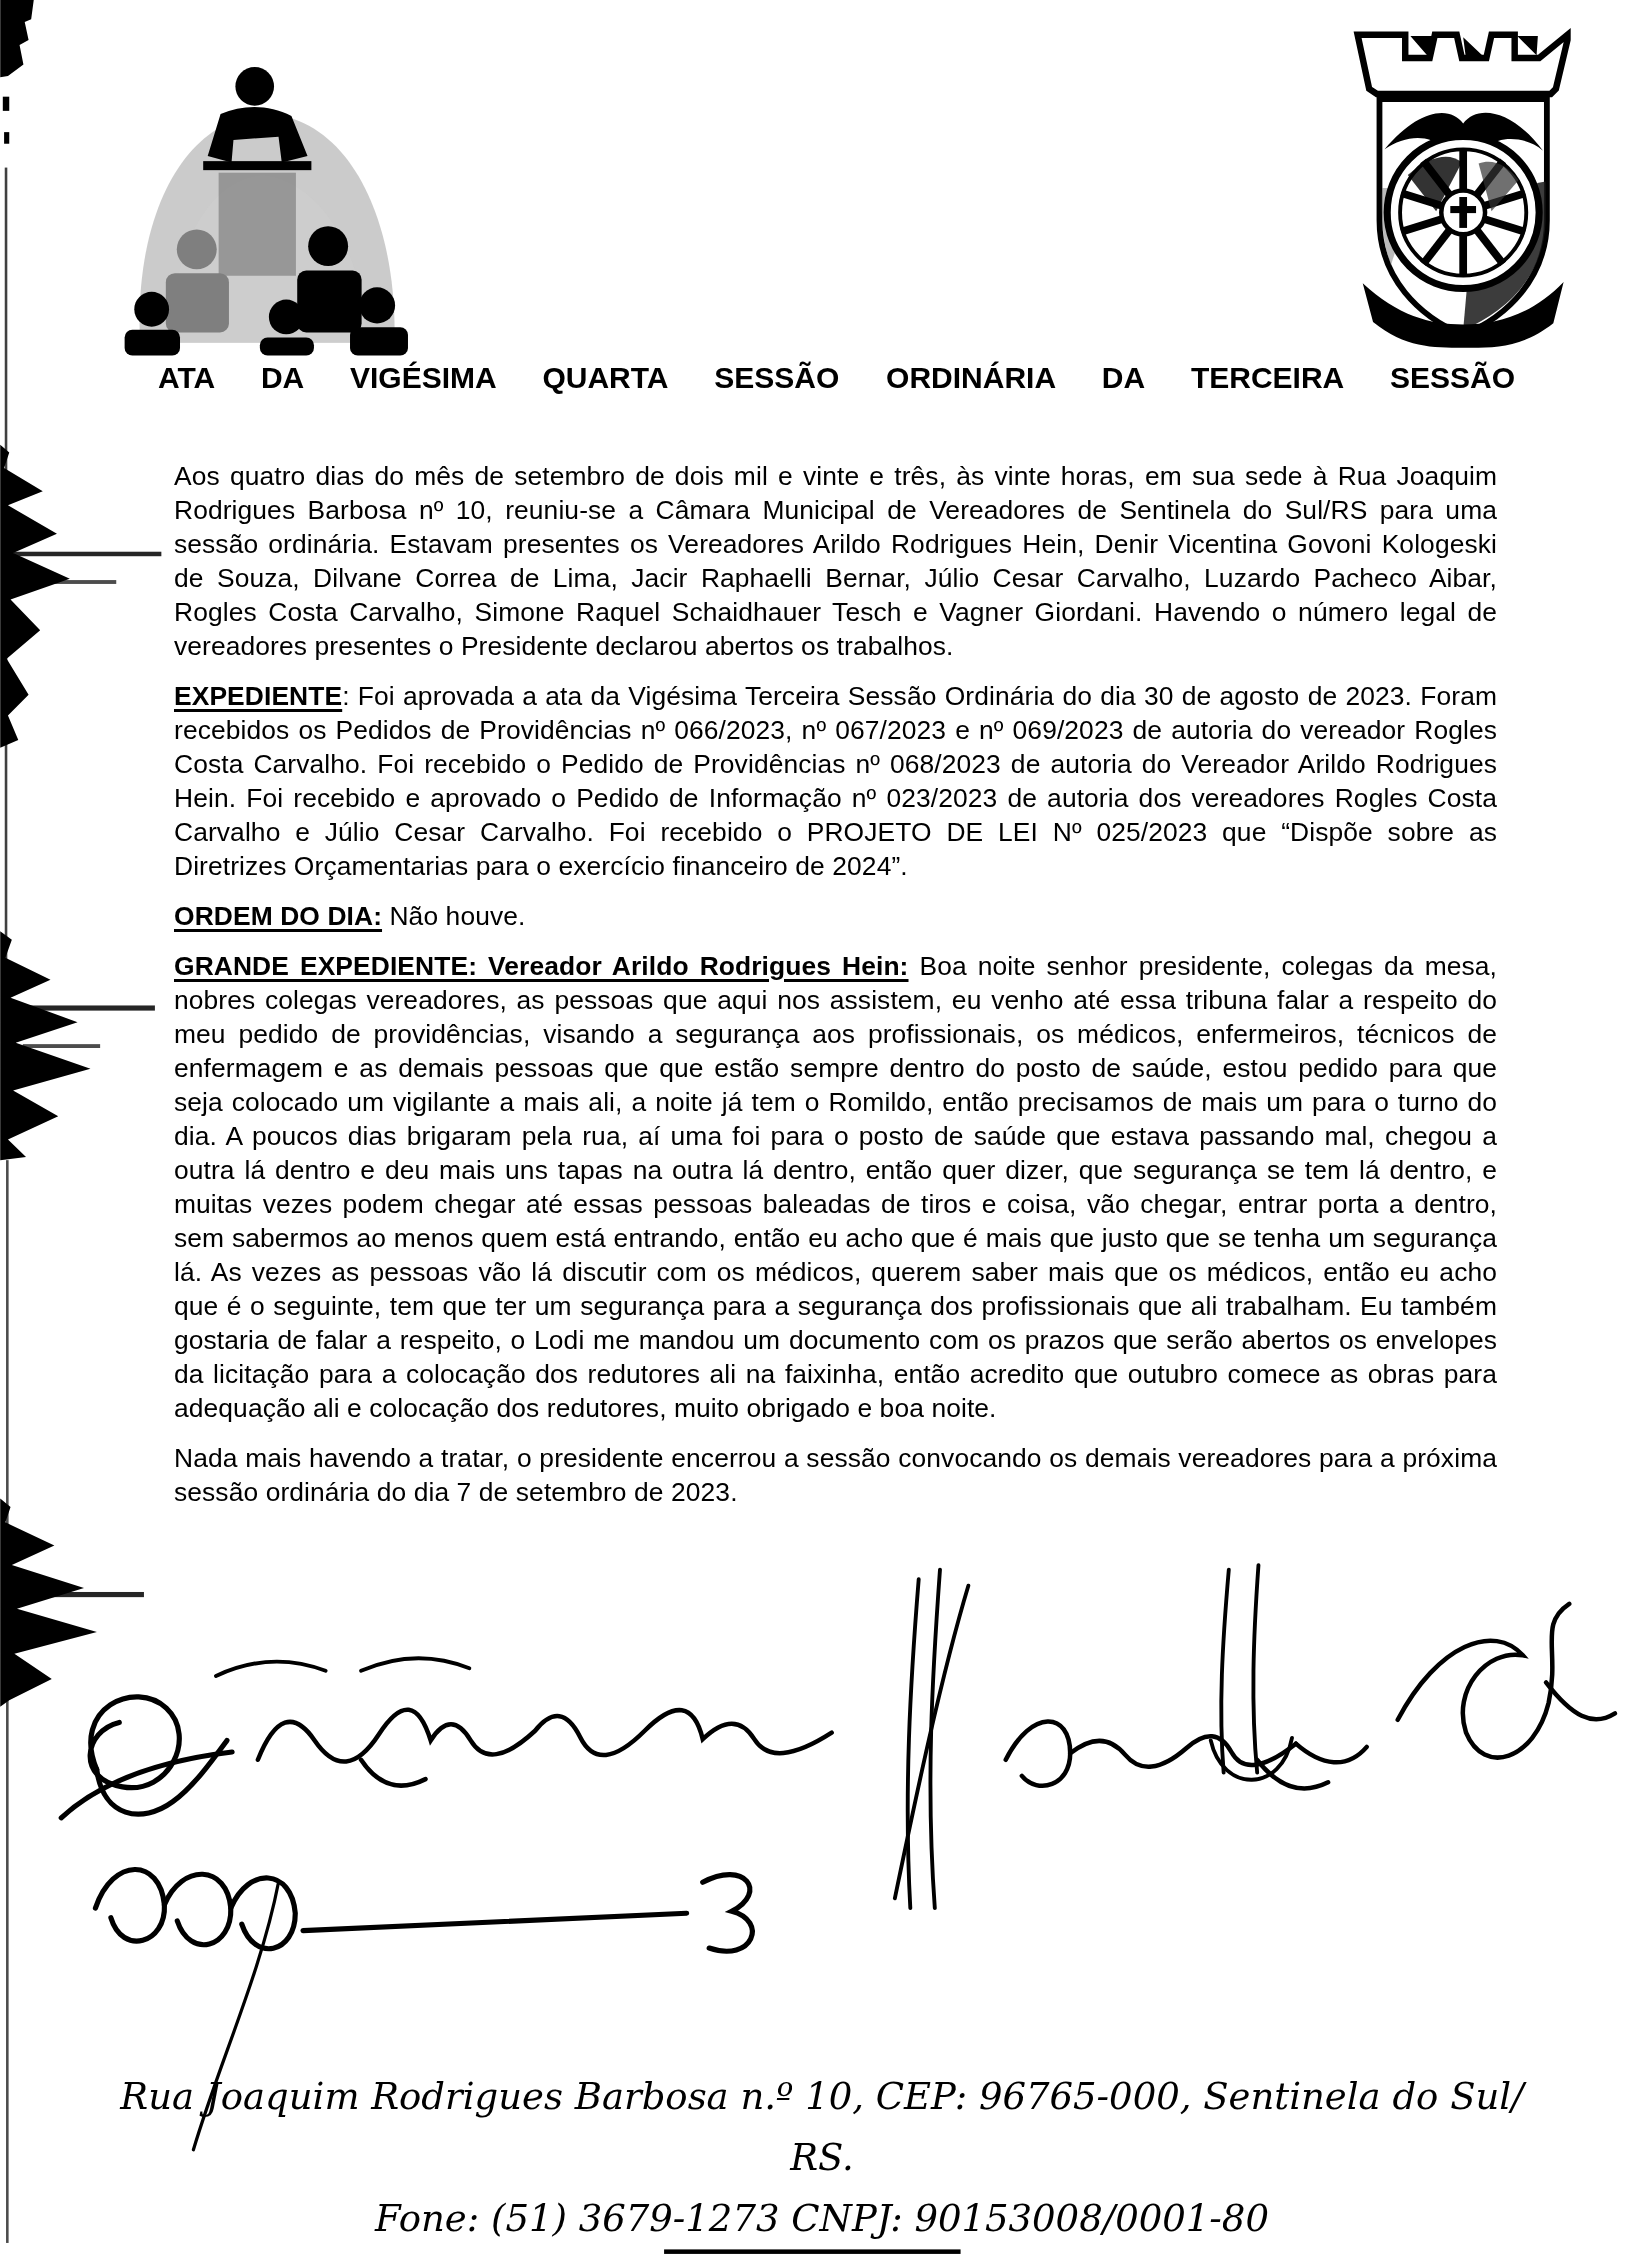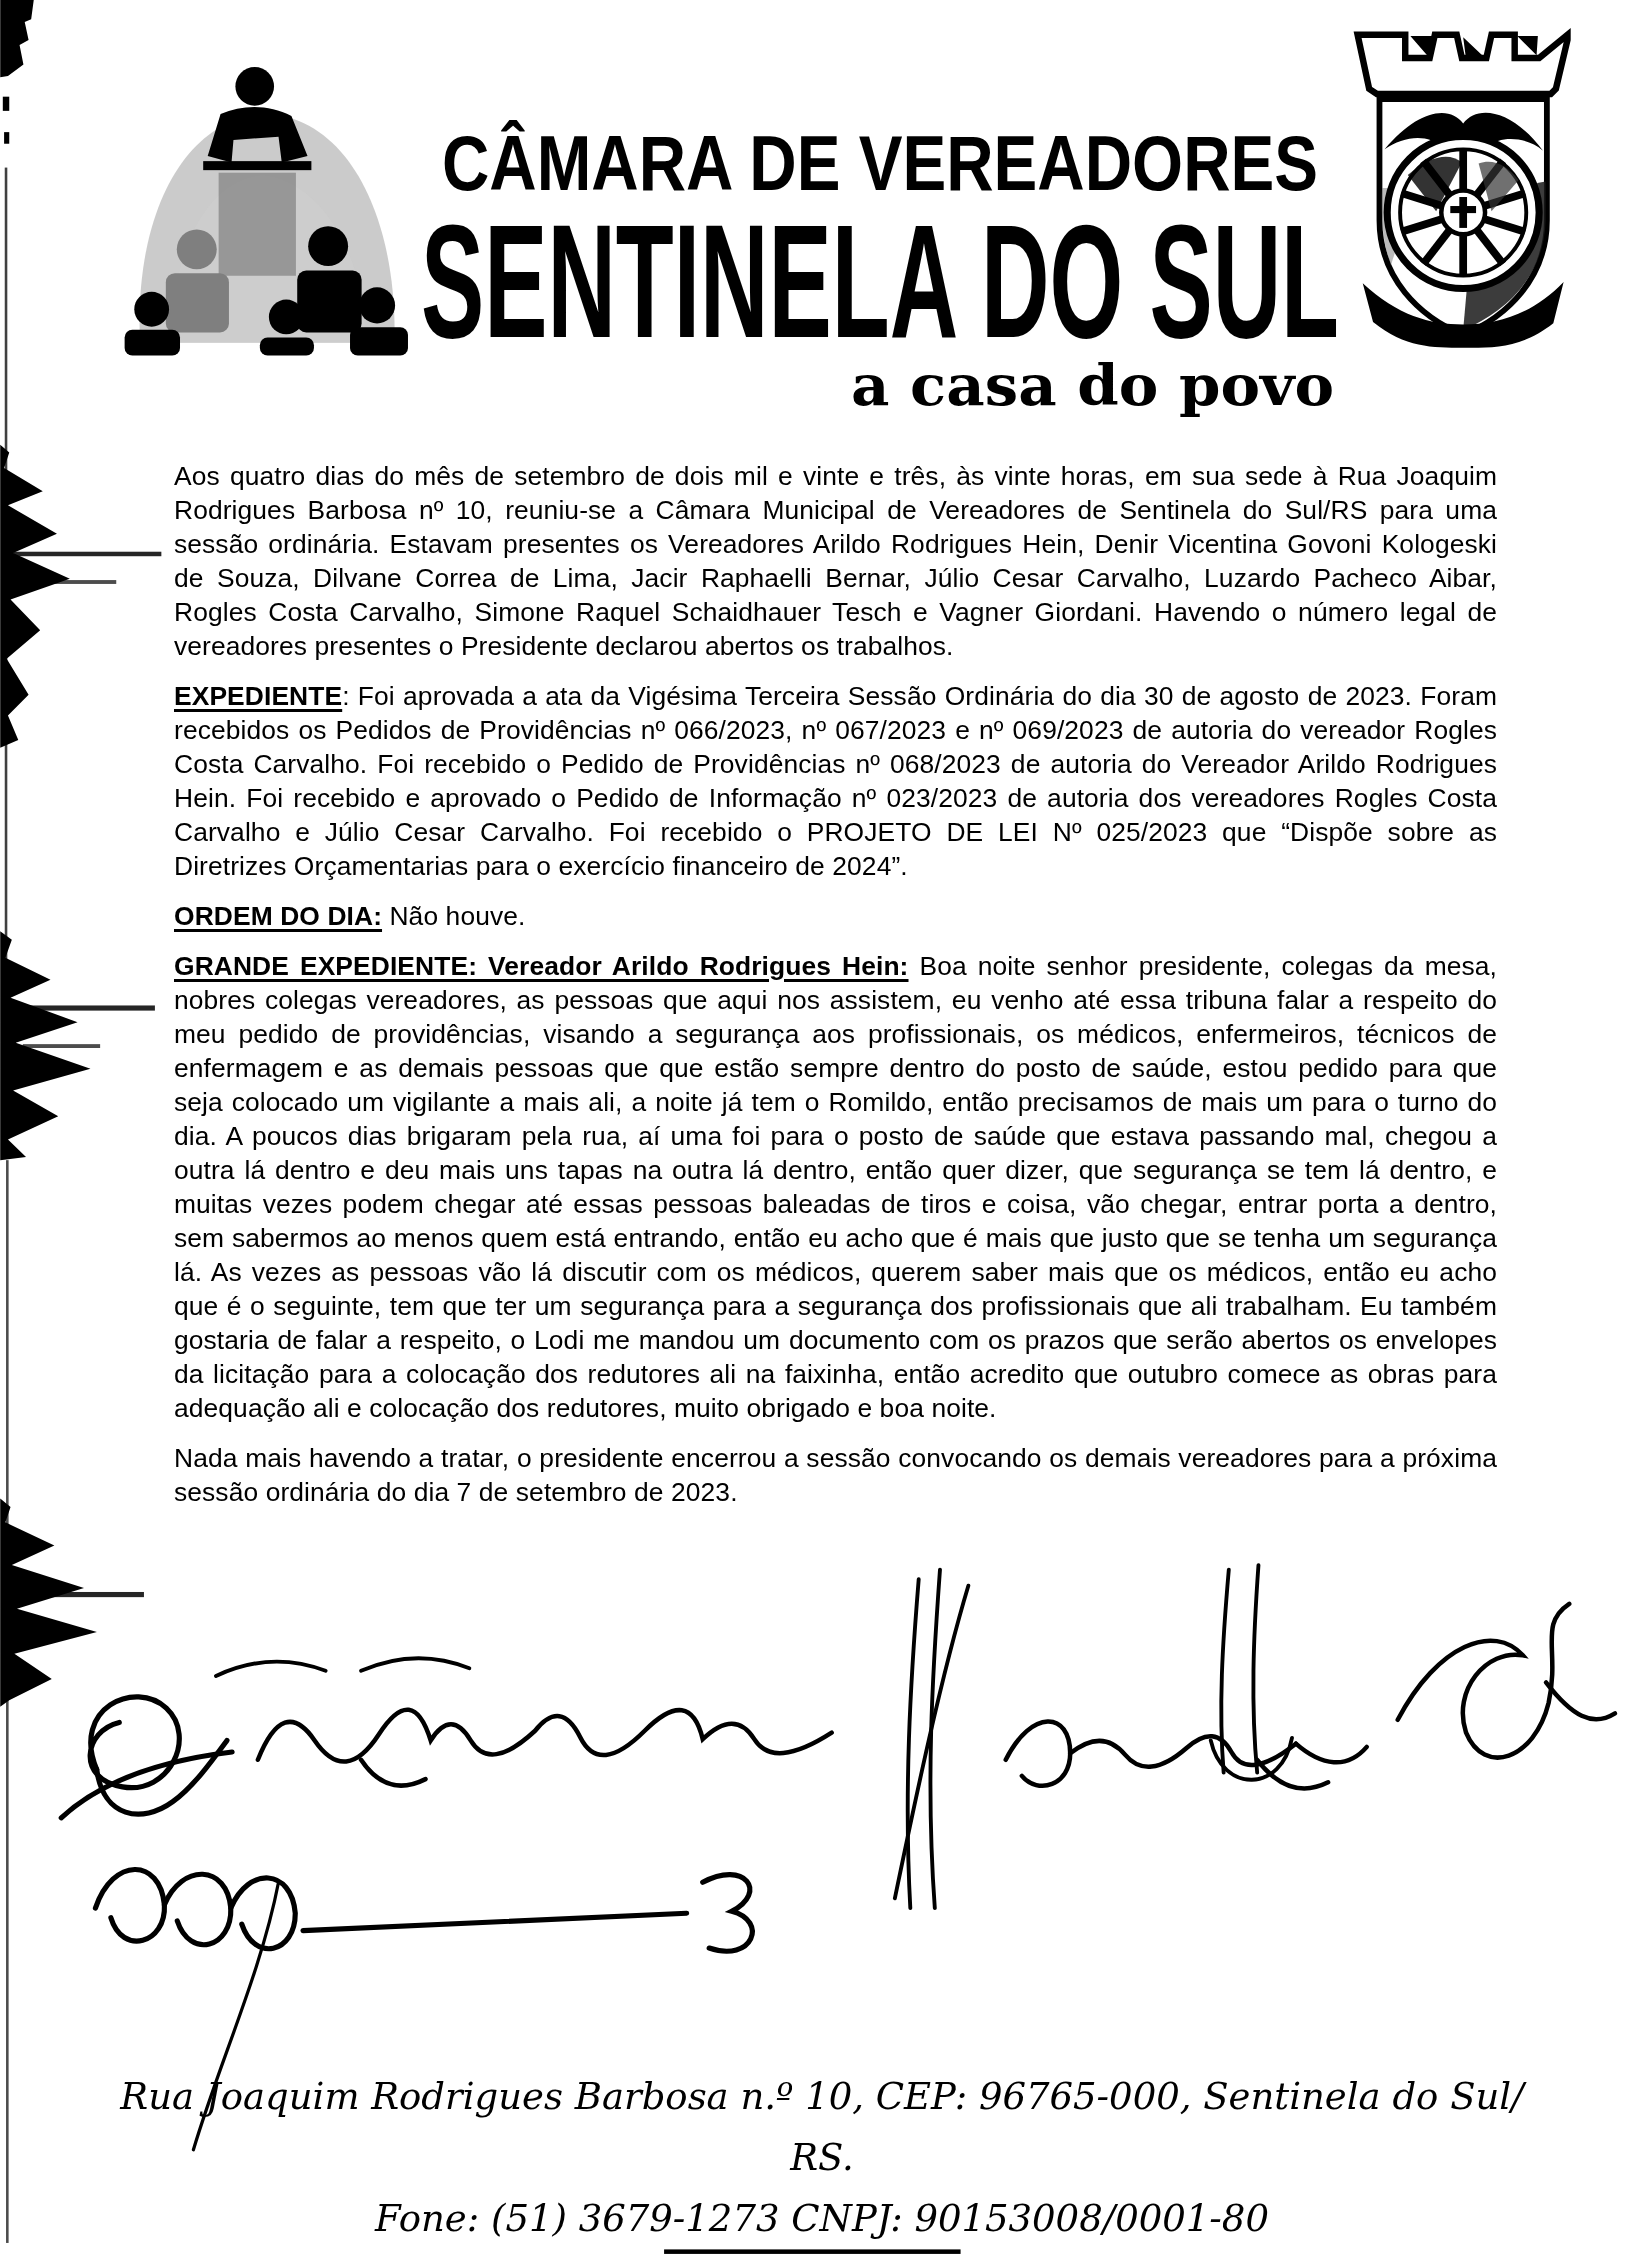--- a/index.html
+++ b/index.html
@@ -71,27 +71,20 @@
       <rect x="314" y="328" width="100" height="96" rx="14" fill="#000"></rect>
 
       <circle cx="438" cy="382" r="28" fill="#000"></circle>
       <rect x="396" y="416" width="90" height="44" rx="12" fill="#000"></rect>
 
       <circle cx="297" cy="400" r="27" fill="#000"></circle>
       <rect x="256" y="432" width="84" height="28" rx="12" fill="#000"></rect>
     </svg>
   </div>
 
-  <div class="orgtitle-box">
-    <svg class="org-svg" width="922" height="335" viewBox="0 0 1430 520" xmlns="http://www.w3.org/2000/svg">
-      <text x="715" y="145" text-anchor="middle" font-size="120" textLength="1360" lengthAdjust="spacingAndGlyphs">CÂMARA DE VEREADORES</text>
-      <text x="715" y="372" text-anchor="middle" font-size="250" textLength="1425" lengthAdjust="spacingAndGlyphs">SENTINELA DO SUL</text>
-      <text class="tagline" x="1420" y="478" text-anchor="end" font-size="86" textLength="750" lengthAdjust="spacingAndGlyphs">a casa do povo</text>
-    </svg>
-  </div>
 
   <div class="crest-box">
     <svg width="235" height="322" viewBox="0 0 365 500" xmlns="http://www.w3.org/2000/svg">
 
       <path d="M18,12 L92,12 L92,48 L130,48 L138,12 L172,12 L180,48 L218,48 L226,12 L262,12 L262,48 L300,48 L344,12 L344,20 L326,96 L318,104 L48,104 L36,96 Z" fill="none" stroke="#000" stroke-width="10"></path>
       <path d="M100,14 L128,46 L136,14 Z M182,16 L186,46 L214,46 Z M266,14 L296,44 L298,14 Z" fill="#000"></path>
 
       <path d="M52,112 L312,112 L312,300 C312,390 250,450 182,478 C114,450 52,390 52,300 Z" fill="none" stroke="#000" stroke-width="9"></path>
 
       <path d="M60,190 C110,130 160,120 182,150 C204,120 258,128 306,192 C280,170 240,168 220,186 L150,186 C128,166 90,168 60,190 Z" fill="#000"></path>
@@ -114,20 +107,21 @@
 
       <circle cx="182" cy="288" r="34" fill="#fff" stroke="#000" stroke-width="7"></circle>
       <rect x="176" y="264" width="12" height="48" fill="#000"></rect>
       <rect x="162" y="278" width="40" height="11" fill="#000"></rect>
 
       <path d="M26,398 C80,448 130,462 182,462 C236,462 290,446 338,396 L322,460 C270,500 230,498 182,498 C134,498 92,498 42,458 Z" fill="#000"></path>
     </svg>
   </div>
 
   <div class="doc-title">
+    <div class="l1">ATA DA VIGÉSIMA QUARTA SESSÃO ORDINÁRIA DA TERCEIRA SESSÃO</div>
   </div>
 
   <div class="body-block">
     <p><span>Aos quatro dias do mês de setembro de dois mil e vinte e três, às vinte horas, em sua sede à Rua Joaquim Rodrigues Barbosa nº 10, reuniu-se a Câmara Municipal de Vereadores de Sentinela do Sul/RS para uma sessão ordinária. Estavam presentes os Vereadores Arildo Rodrigues Hein, Denir Vicentina Govoni Kologeski de Souza, Dilvane Correa de Lima, Jacir Raphaelli Bernar, Júlio Cesar Carvalho, Luzardo Pacheco Aibar, Rogles Costa Carvalho, Simone Raquel Schaidhauer Tesch e Vagner Giordani. Havendo o número legal de vereadores presentes o Presidente declarou abertos os trabalhos.</span></p>
     <p><span class="lbl">EXPEDIENTE</span><span>: Foi aprovada a ata da Vigésima Terceira Sessão Ordinária do dia 30 de agosto de 2023. Foram recebidos os Pedidos de Providências nº 066/2023, nº 067/2023 e nº 069/2023 de autoria do vereador Rogles Costa Carvalho. Foi recebido o Pedido de Providências nº 068/2023 de autoria do Vereador Arildo Rodrigues Hein. Foi recebido e aprovado o Pedido de Informação nº 023/2023 de autoria dos vereadores Rogles Costa Carvalho e Júlio Cesar Carvalho. Foi recebido o PROJETO DE LEI Nº 025/2023 que “Dispõe sobre as Diretrizes Orçamentarias para o exercício financeiro de 2024”.</span></p>
     <p><span class="lbl">ORDEM DO DIA:</span><span class="b"> Não houve.</span></p>
     <p><span class="lbl">GRANDE EXPEDIENTE: Vereador Arildo Rodrigues Hein:</span><span> Boa noite senhor presidente, colegas da mesa, nobres colegas vereadores, as pessoas que aqui nos assistem, eu venho até essa tribuna falar a respeito do meu pedido de providências, visando a segurança aos profissionais, os médicos, enfermeiros, técnicos de enfermagem e as demais pessoas que que estão sempre dentro do posto de saúde, estou pedido para que seja colocado um vigilante a mais ali, a noite já tem o Romildo, então precisamos de mais um para o turno do dia. A poucos dias brigaram pela rua, aí uma foi para o posto de saúde que estava passando mal, chegou a outra lá dentro e deu mais uns tapas na outra lá dentro, então quer dizer, que segurança se tem lá dentro, e muitas vezes podem chegar até essas pessoas baleadas de tiros e coisa, vão chegar, entrar porta a dentro, sem sabermos ao menos quem está entrando, então eu acho que é mais que justo que se tenha um segurança lá. As vezes as pessoas vão lá discutir com os médicos, querem saber mais que os médicos, então eu acho que é o seguinte, tem que ter um segurança para a segurança dos profissionais que ali trabalham. Eu também gostaria de falar a respeito, o Lodi me mandou um documento com os prazos que serão abertos os envelopes da licitação para a colocação dos redutores ali na faixinha, então acredito que outubro comece as obras para adequação ali e colocação dos redutores, muito obrigado e boa noite.</span></p>
     <p><span>Nada mais havendo a tratar, o presidente encerrou a sessão convocando os demais vereadores para a próxima sessão ordinária do dia 7 de setembro de 2023.</span></p>
   </div>
 

